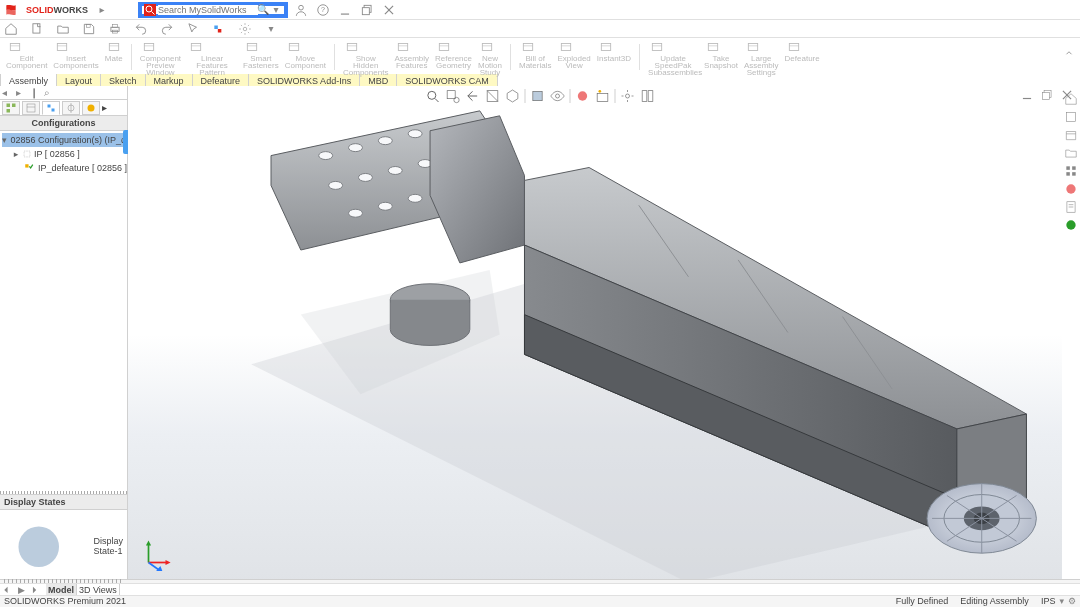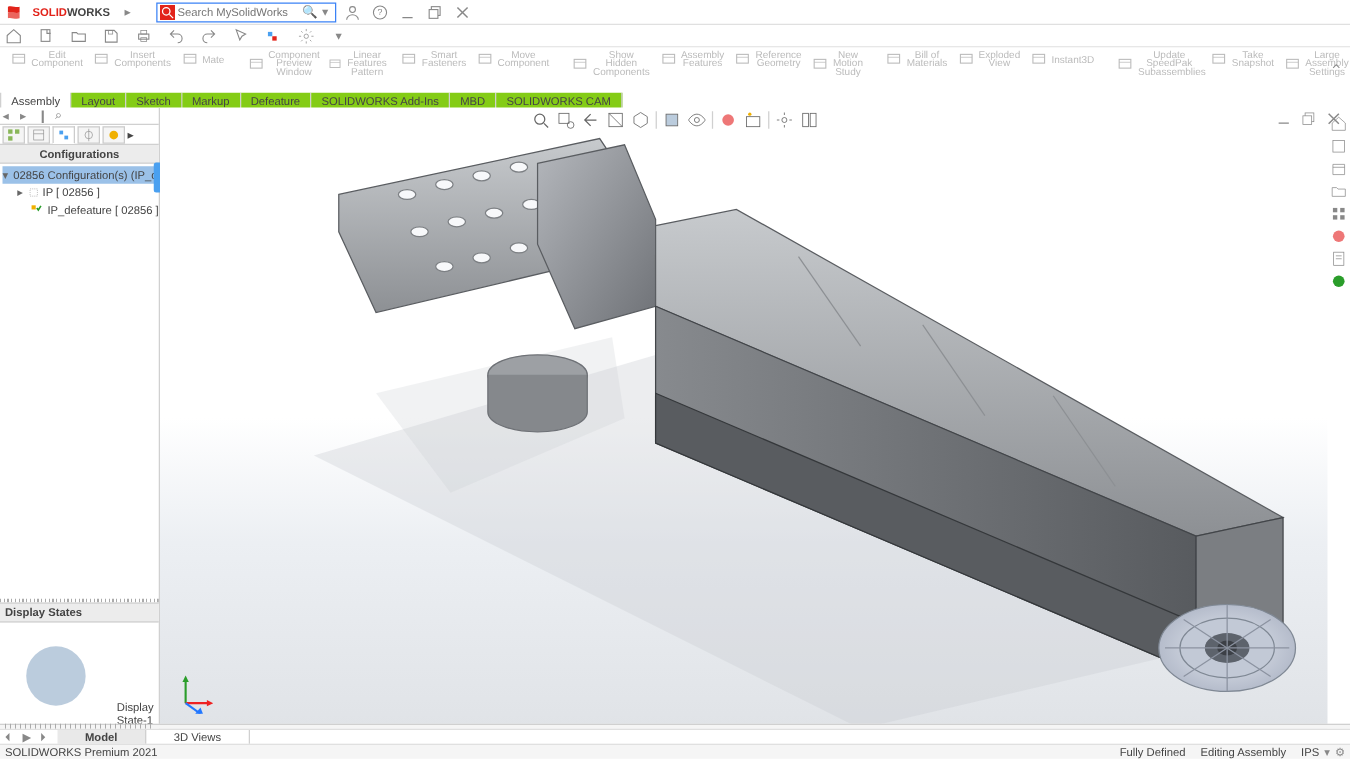--- a/index.html
+++ b/index.html
@@ -5,41 +5,41 @@
   * { margin: 0; padding: 0; box-sizing: border-box; font-family: "Segoe UI", Arial, sans-serif; }
   body { width: 1080px; height: 607px; background: #fff; overflow: hidden; font-size: 10px; color: #444; }
 
   
   .titlebar { height: 20px; display: flex; align-items: center; background: #fff; border-bottom: 1px solid #e0e0e0; padding: 0 4px; }
   .titlebar .logo { display: flex; align-items: center; gap: 8px; margin-right: 17px; }
   .titlebar .logo-icon { width: 14px; height: 14px; color: #e2231a; }
   .titlebar .logo-text { font-size: 9px; font-weight: bold; }
   .titlebar .qat-btn { width: 12px; height: 12px; color: #888; display: inline-flex; align-items: center; justify-content: center; cursor: pointer; }
   .titlebar .doc-title { flex: 1; text-align: center; font-size: 10px; color: #444; }
-  .titlebar .search-box { display: flex; align-items: center; height: 16px; border: 1px solid #3b82f6; background: #fff; padding: 0 2px; }
+  .titlebar .search-box { display: flex; align-items: center; height: 16px; border: 4px solid #3b82f6; background: #fff; padding: 0 2px; margin-left: 13px; }
   .titlebar .search-box .s-icon { width: 12px; height: 12px; background: #e2231a; display: inline-flex; align-items: center; justify-content: center; color: #fff; }
   .titlebar .search-box input { border: none; outline: none; font-size: 9px; width: 100px; margin-left: 2px; }
   .titlebar .title-right { display: flex; align-items: center; gap: 8px; margin-left: 6px; }
   .titlebar .title-right .tb-btn { width: 14px; height: 14px; color: #888; cursor: pointer; display: inline-flex; align-items: center; justify-content: center; }
 
   
   .menurow { height: 18px; display: flex; align-items: center; gap: 12px; padding: 0 4px; border-bottom: 1px solid #e0e0e0; }
   .menurow .m-btn { width: 14px; height: 14px; color: #888; cursor: pointer; display: inline-flex; align-items: center; justify-content: center; }
 
   
   .ribbon { height: 36px; display: flex; align-items: flex-start; padding: 2px 4px 0; gap: 2px; background: #fff; position: relative; }
-  .ribbon .rb { display: flex; align-items: center; gap: 1px; padding: 0 2px; color: #bbb; cursor: default; }
+  .ribbon .rb { display: flex; flex-direction: column; gap: 1px; padding: 0 2px; color: #bbb; cursor: default; }
   .ribbon .rb .rb-icon { width: 18px; height: 14px; display: inline-flex; align-items: center; justify-content: center; }
   .ribbon .rb .rb-label { font-size: 8px; line-height: 7px; text-align: center; white-space: pre-line; max-width: 50px; }
   .ribbon .sep { width: 1px; height: 26px; background: #e0e0e0; margin: 0 4px; align-self: center; }
   .ribbon .collapse-btn { position: absolute; right: 6px; top: 10px; color: #888; cursor: pointer; }
 
   
   .ribbon-tabs { height: 14px; display: flex; align-items: stretch; border-bottom: 1px solid #d0d0d0; }
-  .ribbon-tabs .tab { padding: 0 8px; font-size: 9px; line-height: 14px; border-right: 1px solid #d0d0d0; cursor: pointer; background: #84cc16; }
+  .ribbon-tabs .tab { padding: 0 8px; font-size: 9px; line-height: 14px; border-right: 1px solid #d0d0d0; cursor: pointer; background: #fef9c3; }
   .ribbon-tabs .tab.active { background: #fff; border-bottom: 1px solid #fff; margin-bottom: -1px; border-left: 1px solid #d0d0d0; }
 
   
   .view-toolbar { position: absolute; top: 88px; left: 50%; transform: translateX(-50%); z-index: 5;
     display: flex; align-items: center; gap: 4px; background: transparent; }
   .view-toolbar .vt-btn { width: 16px; height: 16px; color: #666; cursor: pointer; display: inline-flex; align-items: center; justify-content: center; }
   .view-toolbar .vt-sep { width: 1px; height: 14px; background: #d0d0d0; }
 
   
   .doc-ctrl { position: absolute; top: 88px; right: 6px; z-index: 5; display: flex; gap: 6px; }
@@ -59,44 +59,44 @@
   .tree { flex: 1; overflow: hidden; padding: 2px 0 0 2px; font-size: 9px; }
   .tree .row { display: flex; align-items: center; gap: 2px; height: 14px; cursor: pointer; white-space: nowrap; }
   .tree .sel { background: #9bc1e8; }
   .tree .exp { width: 8px; height: 8px; display: inline-flex; align-items: center; justify-content: center; color: #666; }
   .tree .ic  { width: 10px; height: 10px; display: inline-flex; align-items: center; justify-content: center; }
   .tree .indent1 { margin-left: 10px; }
   .tree .indent2 { margin-left: 22px; justify-content: space-between; }
   .left-splitter { height: 3px; background: repeating-linear-gradient(90deg,#aaa 0,#aaa 1px,transparent 1px,transparent 3px); cursor: row-resize; }
   .disp-header { background: #ececec; border-top: 1px solid #d0d0d0; border-bottom: 1px solid #d0d0d0; padding: 2px 4px; font-weight: bold; font-size: 9px; }
   .disp-list { padding: 2px 4px; font-size: 9px; }
-  .disp-list .drow { display: flex; align-items: flex-end; gap: 8px; cursor: pointer; }
+  .disp-list .drow { display: flex; align-items: center; gap: 20px; cursor: pointer; }
   .left .vgrip { position: absolute; right: -4px; top: 44px; width: 8px; height: 24px; background: #4aa0f0; border-radius: 2px; cursor: col-resize; }
 
   
   .viewport { flex: 1; position: relative;
     background: linear-gradient(180deg,#fff 0%,#fff 50%,#eceff3 70%,#e0e3e7 100%); overflow: hidden; }
 
   .triad { position: absolute; left: 12px; bottom: 12px; width: 34px; height: 34px; }
 
   
   .taskpane { position: absolute; right: 0; top: 0; bottom: 0; width: 18px; display: flex; flex-direction: column; align-items: center; gap: 4px; padding-top: 6px; background: #fff; }
   .taskpane .tp { width: 14px; height: 14px; color: #888; cursor: pointer; display: inline-flex; align-items: center; justify-content: center; }
 
   
   .bottom-splitter { position: absolute; left: 0; right: 0; bottom: 24px; height: 4px; background: #f5f5f5; border-top: 1px solid #d0d0d0; }
   .bottom-splitter .grip { position: absolute; left: 4px; top: -1px; height: 6px; width: 118px; background: repeating-linear-gradient(90deg,#aaa 0,#aaa 1px,transparent 1px,transparent 4px); }
   .bottom-tabs { position: absolute; left: 0; right: 0; bottom: 12px; height: 12px; display: flex; align-items: center; font-size: 9px; background: #fff; border-top: 1px solid #e0e0e0; }
   .bottom-tabs .b-icons { display: flex; gap: 4px; padding: 0 4px; }
   .bottom-tabs .b-icons span { width: 10px; height: 10px; color: #888; cursor: pointer; }
-  .bottom-tabs .btab { padding: 0 22px; height: 12px; line-height: 12px; border-right: 1px solid #d0d0d0; cursor: pointer; }
+  .bottom-tabs .btab { padding: 0 2px; height: 12px; line-height: 12px; border-right: 1px solid #d0d0d0; cursor: pointer; }
   .bottom-tabs .btab.active { background: #e9e9e9; font-weight: bold; }
 
   
-  .status { position: absolute; left: 0; right: 0; bottom: 0; height: 12px; display: flex; align-items: center; font-size: 9px; background: #f5f5f5; border-top: 1px solid #e0e0e0; padding: 0 4px; }
+  .status { position: absolute; left: 0; right: 0; bottom: 0; height: 12px; display: flex; font-size: 9px; background: #f5f5f5; border-top: 1px solid #e0e0e0; padding: 0 4px; }
   .status .s-left { flex: 0 0 auto; }
   .status .s-fill { flex: 1; }
   .status .s-item { margin-left: 12px; }
   .status .s-drop { margin-left: 4px; color: #888; cursor: pointer; }
 
   
   svg { width: 100%; height: 100%; display: block; }
 </style>
 </head>
 <body>

